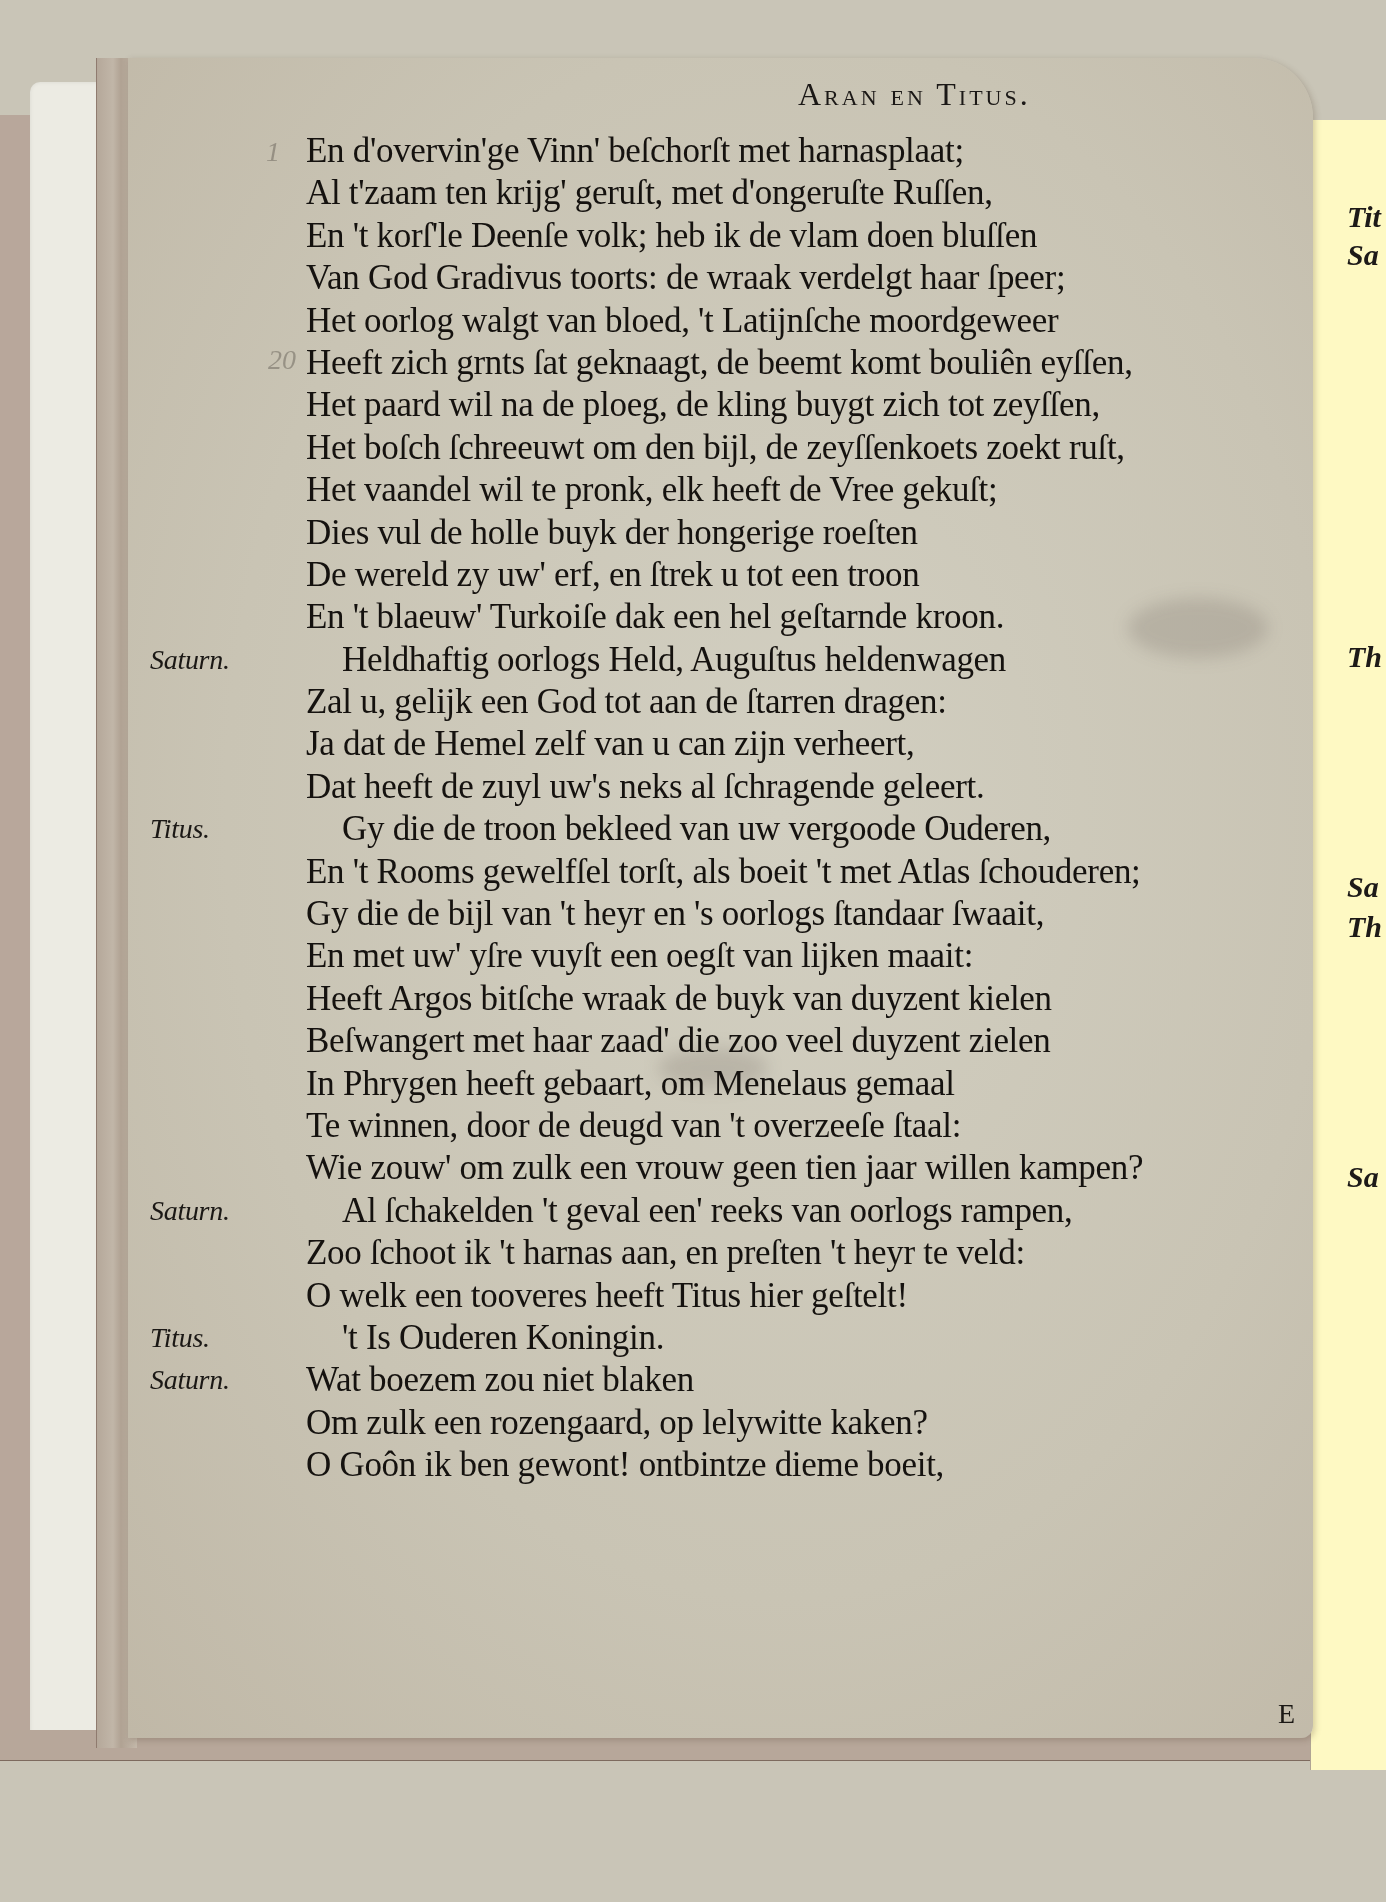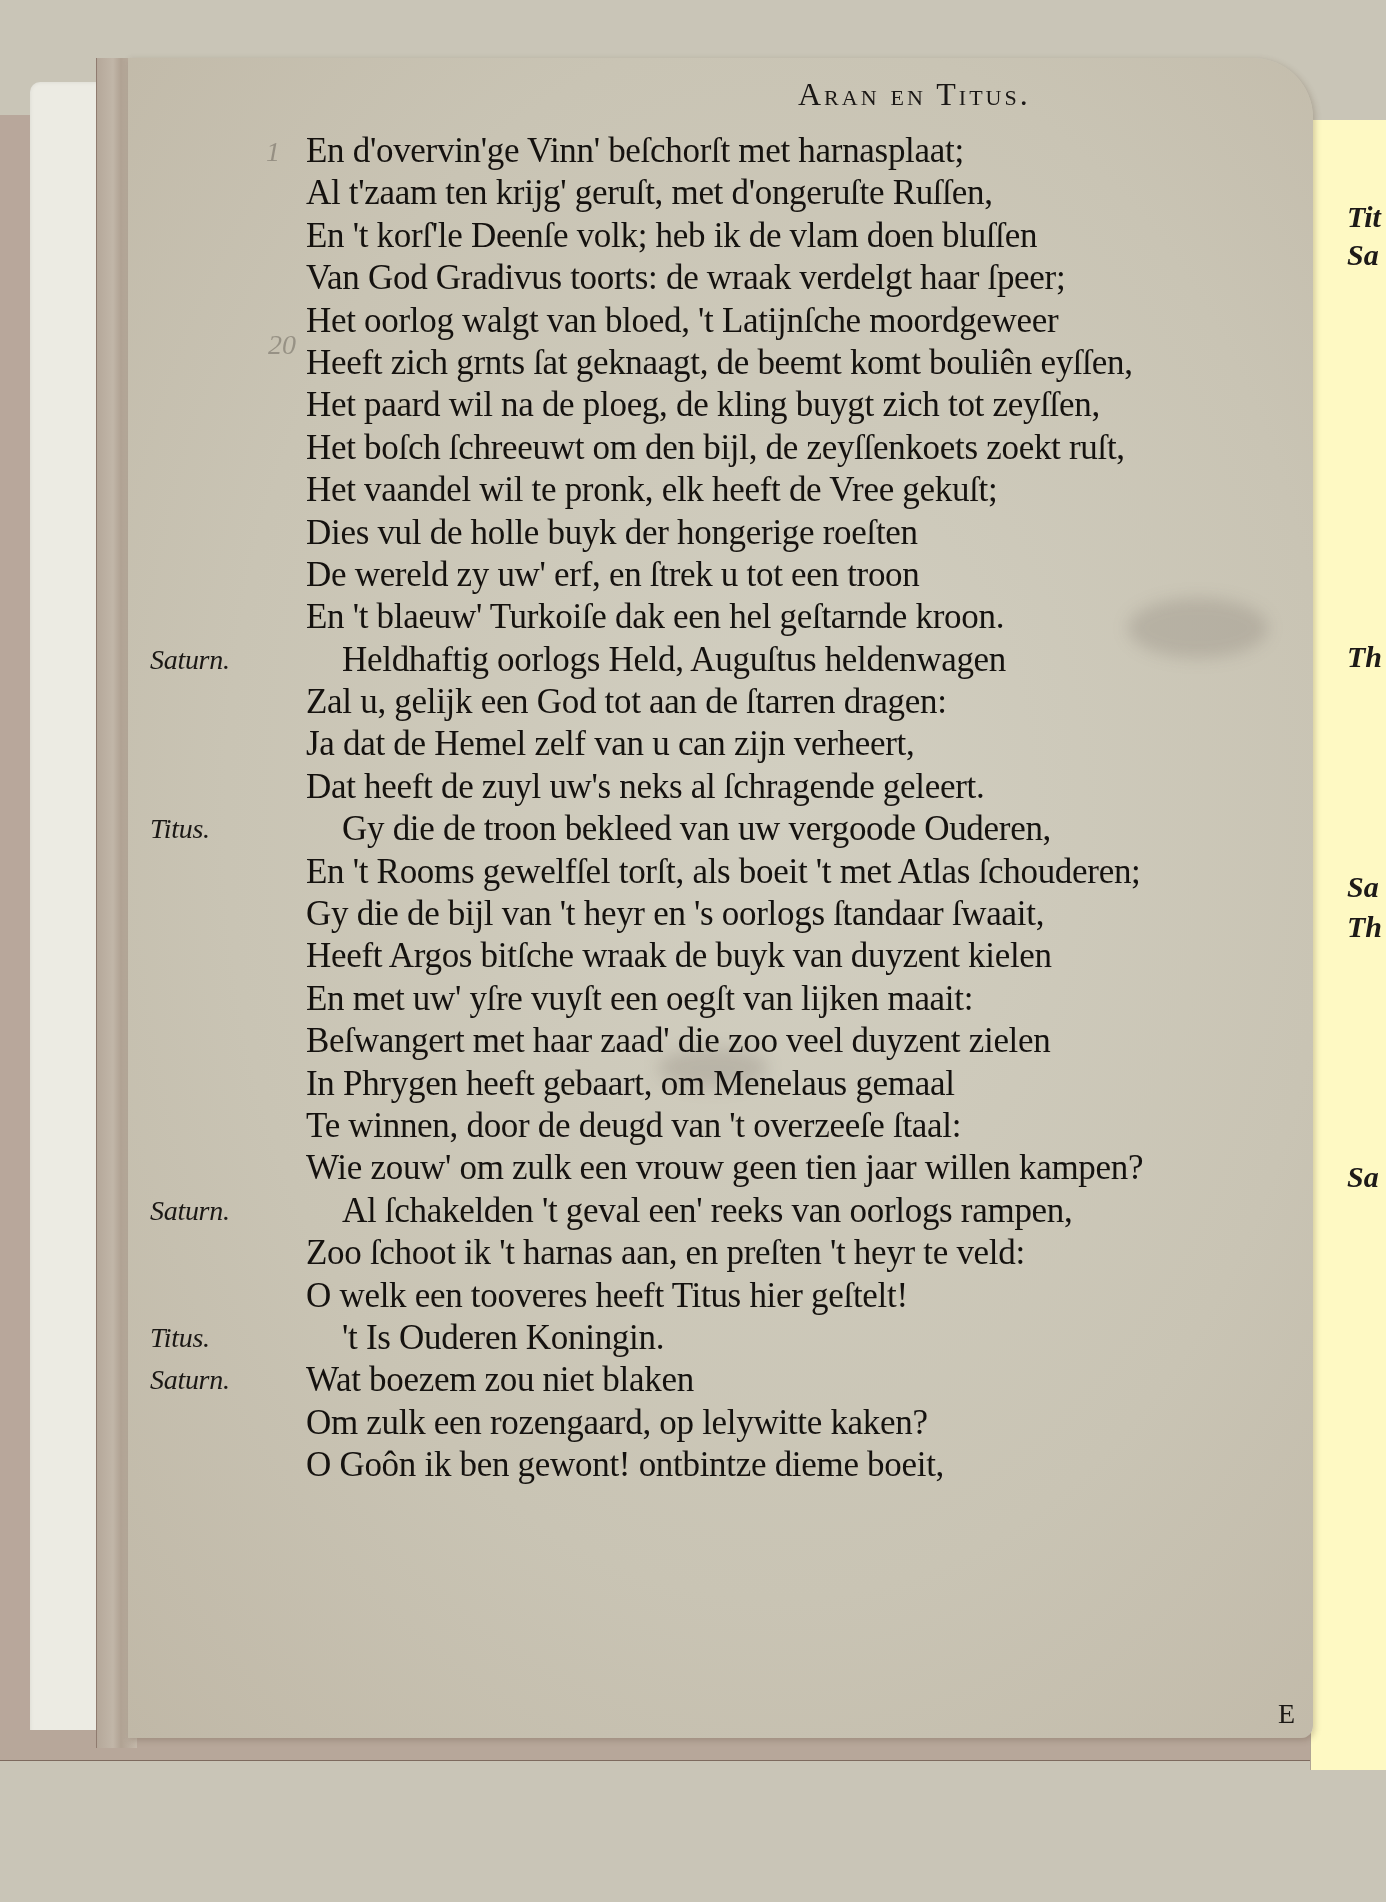--- a/index.html
+++ b/index.html
@@ -141,21 +141,21 @@
   </div>
 <div class="page-edges"></div>
 
 <div class="page">
   <div class="smudge" style="left:530px;top:990px;width:110px;height:40px;"></div>
   <div class="smudge" style="left:1000px;top:540px;width:140px;height:60px;"></div>
 
   <div class="running-head">Aran en Titus.</div>
 
   <div class="margin-num" style="left:138px;top:78px;">1</div>
-  <div class="margin-num" style="left:140px;top:271px;text-align:right;">20</div>
+  <div class="margin-num" style="left:140px;top:286px;text-align:right;">20</div>
 
   <div class="text-block" id="text-block">
       <div class="line"><span class="verse">En d'overvin'ge Vinn' beſchorſt met harnasplaat;</span></div>
       <div class="line"><span class="verse">Al t'zaam ten krijg' geruſt, met d'ongeruſte Ruſſen,</span></div>
       <div class="line"><span class="verse">En 't korſ'le Deenſe volk; heb ik de vlam doen bluſſen</span></div>
       <div class="line"><span class="verse">Van God Gradivus toorts: de wraak verdelgt haar ſpeer;</span></div>
       <div class="line"><span class="verse">Het oorlog walgt van bloed, 't Latijnſche moordgeweer</span></div>
       <div class="line"><span class="verse">Heeft zich grnts ſat geknaagt, de beemt komt bouliên eyſſen,</span></div>
       <div class="line"><span class="verse">Het paard wil na de ploeg, de kling buygt zich tot zeyſſen,</span></div>
       <div class="line"><span class="verse">Het boſch ſchreeuwt om den bijl, de zeyſſenkoets zoekt ruſt,</span></div>
@@ -163,22 +163,22 @@
       <div class="line"><span class="verse">Dies vul de holle buyk der hongerige roeſten</span></div>
       <div class="line"><span class="verse">De wereld zy uw' erf, en ſtrek u tot een troon</span></div>
       <div class="line"><span class="verse">En 't blaeuw' Turkoiſe dak een hel geſtarnde kroon.</span></div>
       <div class="line indent"><span class="speaker">Saturn.</span><span class="verse">Heldhaftig oorlogs Held, Auguſtus heldenwagen</span></div>
       <div class="line"><span class="verse">Zal u, gelijk een God tot aan de ſtarren dragen:</span></div>
       <div class="line"><span class="verse">Ja dat de Hemel zelf van u can zijn verheert,</span></div>
       <div class="line"><span class="verse">Dat heeft de zuyl uw's neks al ſchragende geleert.</span></div>
       <div class="line indent"><span class="speaker">Titus.</span><span class="verse">Gy die de troon bekleed van uw vergoode Ouderen,</span></div>
       <div class="line"><span class="verse">En 't Rooms gewelfſel torſt, als boeit 't met Atlas ſchouderen;</span></div>
       <div class="line"><span class="verse">Gy die de bijl van 't heyr en 's oorlogs ſtandaar ſwaait,</span></div>
+      <div class="line"><span class="verse">En met uw' yſre vuyſt een oegſt van lijken maait:</span></div>
       <div class="line"><span class="verse">Heeft Argos bitſche wraak de buyk van duyzent kielen</span></div>
-      <div class="line"><span class="verse">En met uw' yſre vuyſt een oegſt van lijken maait:</span></div>
       <div class="line"><span class="verse">Beſwangert met haar zaad' die zoo veel duyzent zielen</span></div>
       <div class="line"><span class="verse">In Phrygen heeft gebaart, om Menelaus gemaal</span></div>
       <div class="line"><span class="verse">Te winnen, door de deugd van 't overzeeſe ſtaal:</span></div>
       <div class="line"><span class="verse">Wie zouw' om zulk een vrouw geen tien jaar willen kampen?</span></div>
       <div class="line indent"><span class="speaker">Saturn.</span><span class="verse">Al ſchakelden 't geval een' reeks van oorlogs rampen,</span></div>
       <div class="line"><span class="verse">Zoo ſchoot ik 't harnas aan, en preſten 't heyr te veld:</span></div>
       <div class="line"><span class="verse">O welk een tooveres heeft Titus hier geſtelt!</span></div>
       <div class="line indent"><span class="speaker">Titus.</span><span class="verse">'t Is Ouderen Koningin.</span></div>
       <div class="line"><span class="speaker">Saturn.</span><span class="verse">Wat boezem zou niet blaken</span></div>
       <div class="line"><span class="verse">Om zulk een rozengaard, op lelywitte kaken?</span></div>

